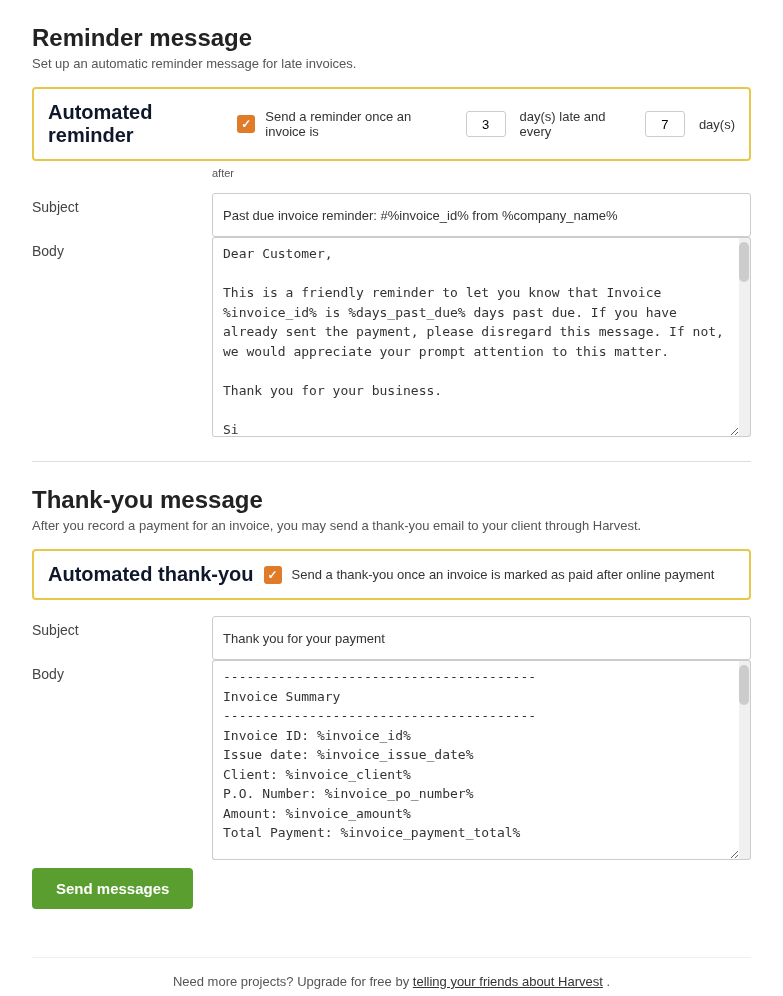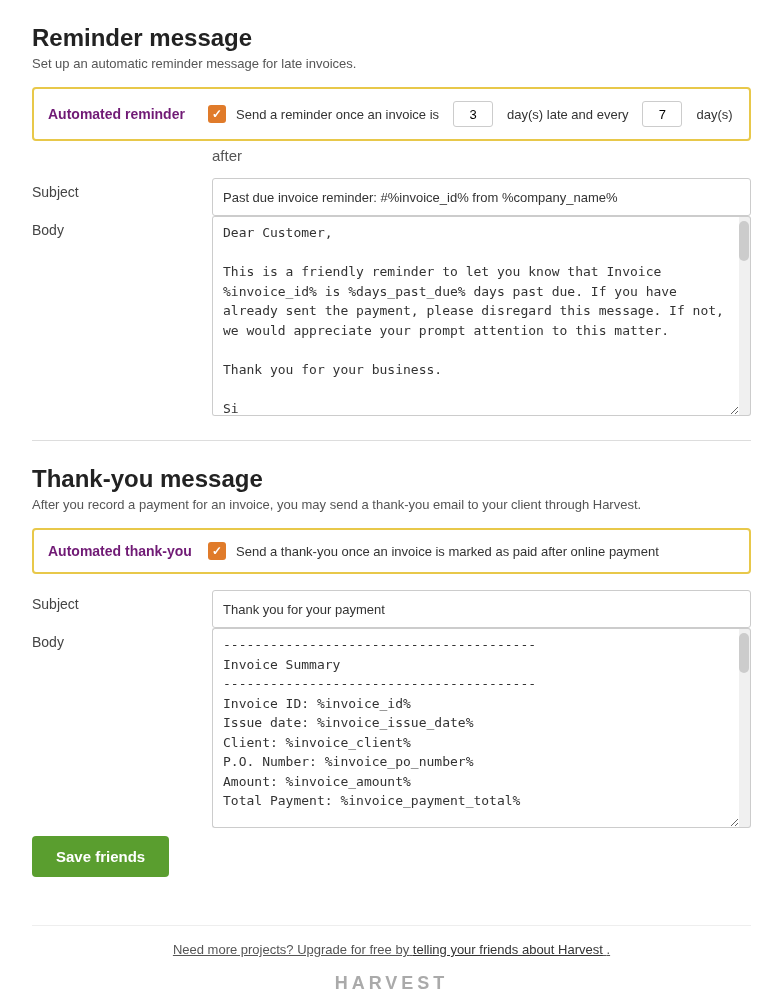--- a/index.html
+++ b/index.html
@@ -32,23 +32,23 @@
       padding: 12px 14px;
       display: flex;
       align-items: center;
       gap: 10px;
       margin-bottom: 16px;
       background: #fff;
     }
 
     .highlighted-row .row-label {
       font-weight: 700;
-      font-size: 14px;
+      font-size: 20px;
       min-width: 150px;
-      color: #701a75;
+      color: #0f172a;
     }
 
     .checkbox-wrapper {
       display: flex;
       align-items: center;
       gap: 8px;
     }
 
     .checkbox-custom {
       width: 18px;
@@ -101,42 +101,42 @@
       flex: 1;
       border: 1px solid #ccc;
       border-radius: 3px;
       padding: 6px 10px;
       font-size: 13px;
       color: #333;
       background: #fff;
     }
 
     input.form-control {
-      height: 38px;
+      height: 44px;
     }
 
     textarea.form-control {
       height: 200px;
       resize: vertical;
       line-height: 1.5;
     }
 
     textarea.form-control.tall {
       height: 200px;
     }
 
     .divider {
       border: none;
       border-top: 1px solid #ddd;
       margin: 24px 0;
     }
 
     .after-label {
       color: #555;
-      font-size: 15px;
+      font-size: 11px;
       margin-left: 180px;
       margin-top: -10px;
       margin-bottom: 14px;
     }
 
     .save-btn {
       background: #5a9e2f;
       color: #fff;
       border: none;
       border-radius: 4px;
@@ -151,21 +151,20 @@
       text-align: center;
       margin-top: 48px;
       padding-top: 16px;
       border-top: 1px solid #eee;
     }
 
     .footer-upgrade {
       font-size: 13px;
       color: #555;
       margin-bottom: 16px;
-      text-decoration: underline;
     }
 
     .footer-upgrade a {
       color: #333;
       text-decoration: underline;
     }
 
     .footer-logo {
       font-size: 18px;
       font-weight: 700;
@@ -274,21 +273,21 @@
 P.O. Number: %invoice_po_number%
 Amount: %invoice_amount%
 Total Payment: %invoice_payment_total%</textarea>
     <div class="scrollbar-track">
       <div class="scrollbar-thumb"></div>
     </div>
   </div>
 </div>
 
 <div>
-  <button class="save-btn">Save friends</button>
+  <button class="save-btn">Send messages</button>
 </div>
 
 <div class="footer-section">
   <p class="footer-upgrade">
     <span>Need more projects? Upgrade for free by</span>
     <a href="#">telling your friends about Harvest</a>
     <span>.</span>
   </p>
   <div class="footer-logo">HARVEST</div>
 </div>

